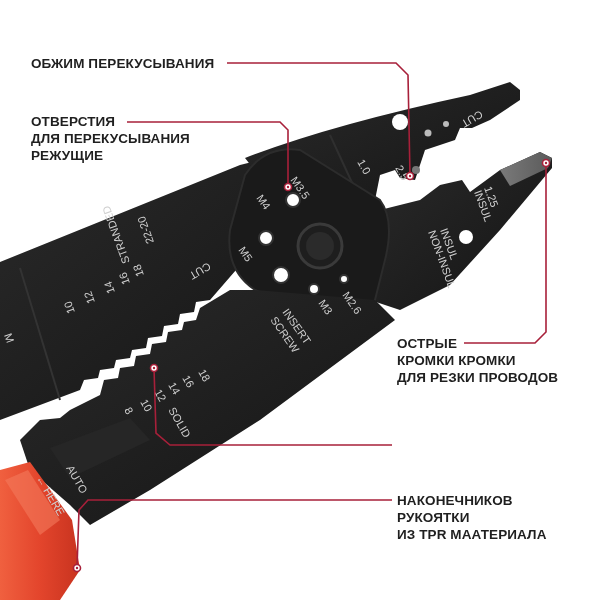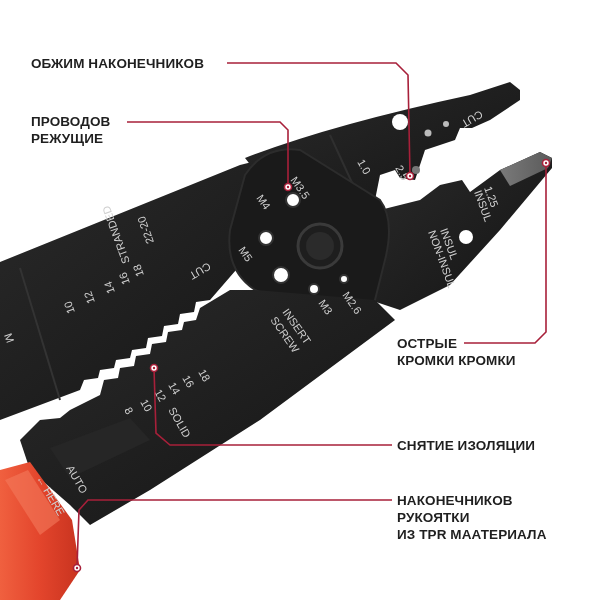--- a/index.html
+++ b/index.html
@@ -139,36 +139,35 @@
   <g fill="#a8203a">
     <circle cx="410" cy="176" r="1.2"></circle>
     <circle cx="288" cy="187" r="1.2"></circle>
     <circle cx="546" cy="163" r="1.2"></circle>
     <circle cx="154" cy="368" r="1.2"></circle>
     <circle cx="77" cy="568" r="1.2"></circle>
   </g>
 </svg>
 
 <div class="label" style="left:31px; top:55px;">
-  <span>ОБЖИМ НАКОНЕЧНИКОВ</span>
+  <span>ОБЖИМ ПЕРЕКУСЫВАНИЯ</span>
 </div>
 
 <div class="label" style="left:31px; top:113px;">
-  <span>ПРОВОДОВ</span>
+  <span>ОТВЕРСТИЯ</span>
+  <span>ДЛЯ ПЕРЕКУСЫВАНИЯ</span>
   <span>РЕЖУЩИЕ</span>
 </div>
 
 <div class="label" style="left:397px; top:335px;">
   <span>ОСТРЫЕ</span>
   <span>КРОМКИ КРОМКИ</span>
+  <span>ДЛЯ РЕЗКИ ПРОВОДОВ</span>
 </div>
 
-<div class="label" style="left:397px; top:437px;">
-  <span>СНЯТИЕ ИЗОЛЯЦИИ</span>
-</div>
 
 <div class="label" style="left:397px; top:492px;">
   <span>НАКОНЕЧНИКОВ</span>
   <span>РУКОЯТКИ</span>
   <span>ИЗ TPR МААТЕРИАЛА</span>
 </div>
 
 </div>
 
 </body></html>

